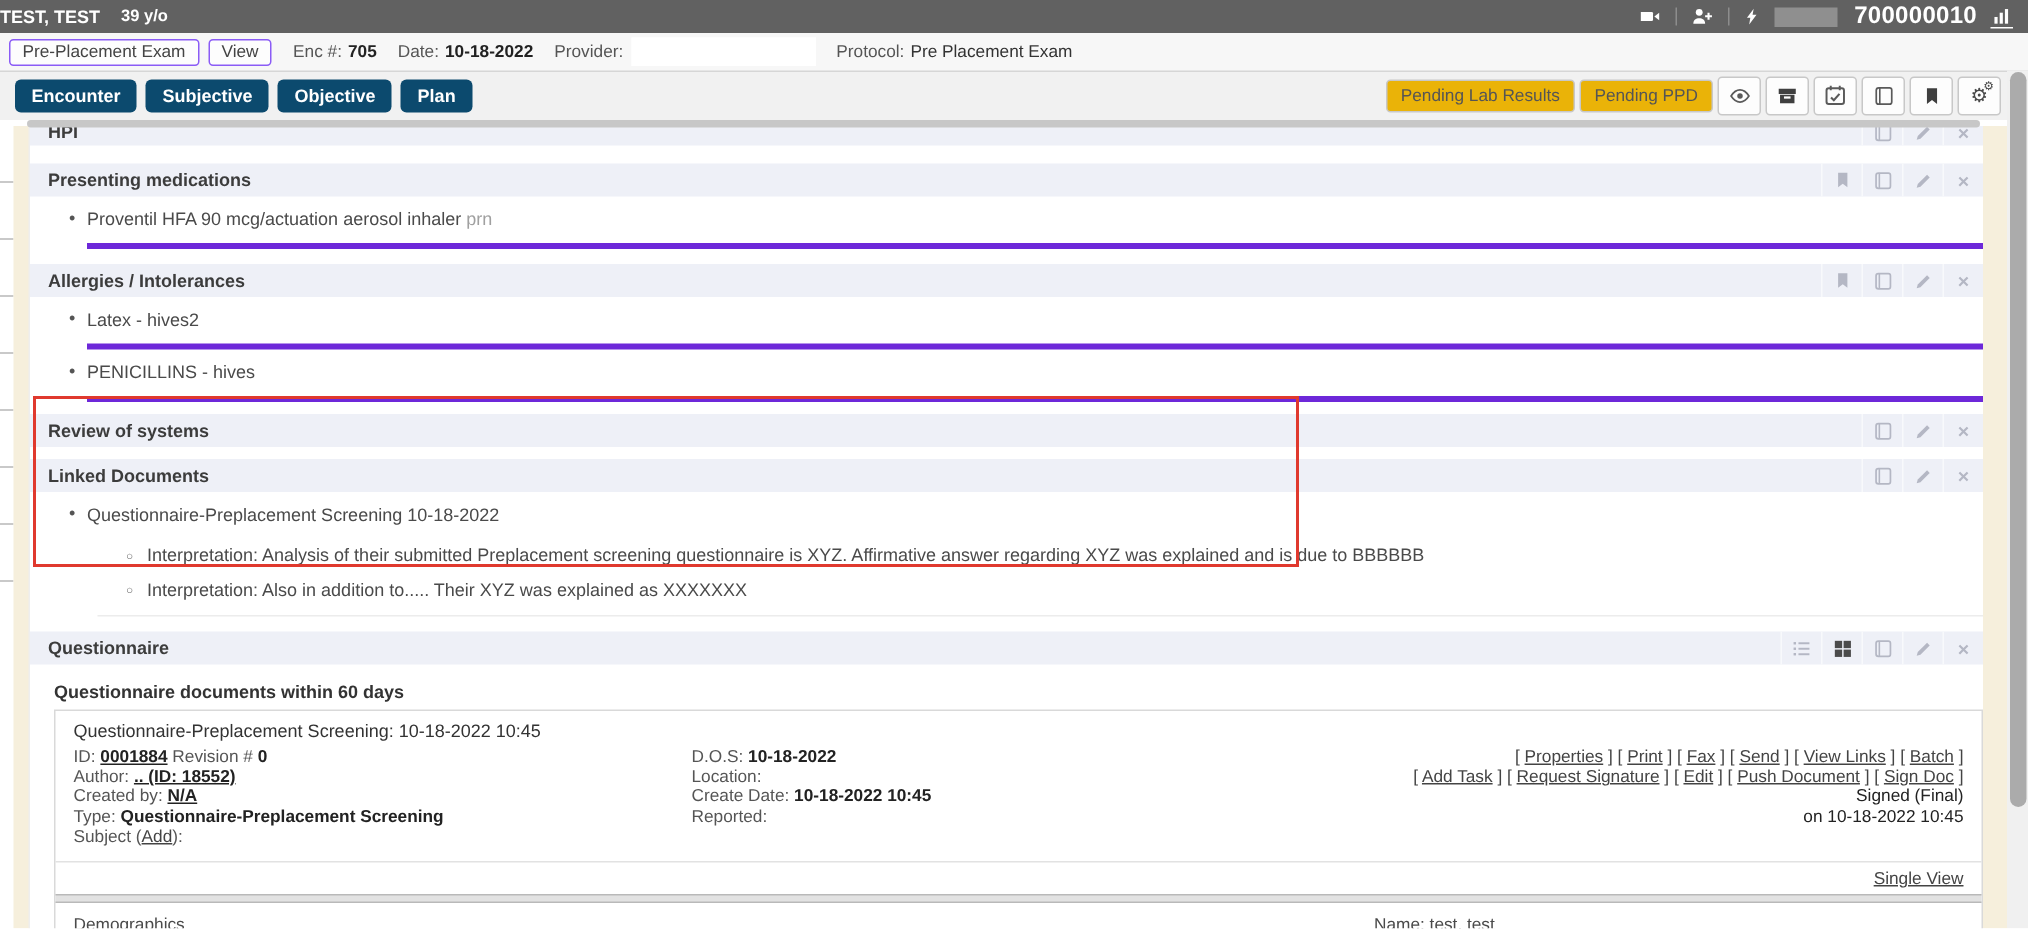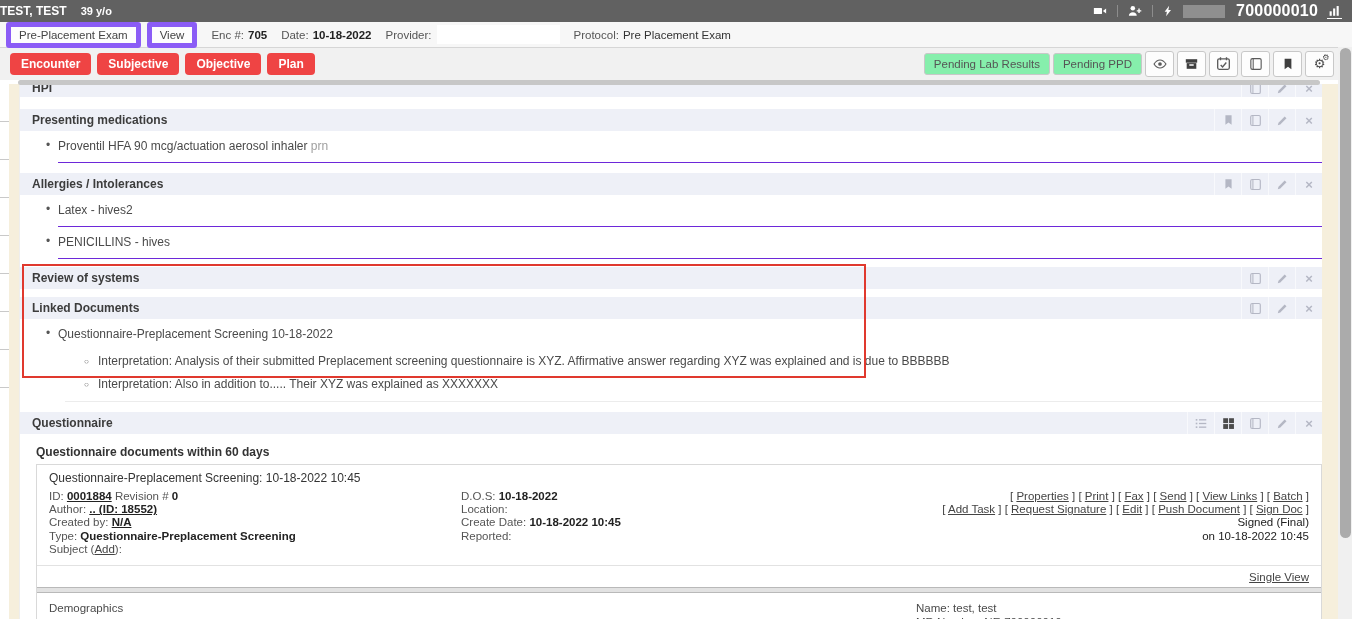--- a/index.html
+++ b/index.html
@@ -13,32 +13,32 @@
   .tb-age{font-size:11px;}
   .tb-right{display:flex;align-items:center;gap:9px;padding-right:10px;}
   .tb-sep{width:1px;height:12px;background:#8d8d8d;}
   .tb-ic{display:flex;align-items:center;justify-content:center;color:#fff;cursor:pointer;}
   .tb-redact{width:42px;height:13px;background:#8f8f8f;margin-right:2px;}
   .tb-acct{font-weight:bold;font-size:16px;letter-spacing:.2px;}
   .tb-chart{border-bottom:1px solid #fff;padding-bottom:1px;}
 
   
   .encbar{position:absolute;left:0;top:22px;width:1352px;height:25px;background:#f7f7f7;border-bottom:1px solid #d6d6d6;display:flex;align-items:center;gap:0;z-index:40;font-size:11.5px;color:#555;}
-  .ebtn{border:5px solid #8b5cf6;border-radius:3px;background:#fdfdfd;padding:2px 8px;font-size:11.5px;color:#444;margin-left:6px;cursor:pointer;white-space:nowrap;}
+  .ebtn{border:1px solid #8b5cf6;border-radius:3px;background:#fdfdfd;padding:2px 8px;font-size:11.5px;color:#444;margin-left:6px;cursor:pointer;white-space:nowrap;}
   .elabel{margin-left:14px;color:#555;}
   .evalue{margin-left:4px;font-weight:bold;color:#222;}
   .einput{margin-left:5px;width:115px;height:17px;border:1px solid #fff;background:#fff;font-size:11.5px;padding:0 3px;}
   .eval-protocol{margin-left:4px;color:#333;}
 
   
   .toolbar{position:absolute;left:0;top:47px;width:1352px;height:33px;background:#f1f1f1;display:flex;align-items:center;justify-content:space-between;z-index:35;}
   .tl-left{display:flex;align-items:center;gap:6px;padding-left:10px;}
-  .bluebtn{background:#ef4444;color:#fff;font-weight:bold;font-size:12px;border:none;border-radius:4px;padding:4px 11px;cursor:pointer;}
+  .bluebtn{background:#0c4a6e;color:#fff;font-weight:bold;font-size:12px;border:none;border-radius:4px;padding:4px 11px;cursor:pointer;}
   .tl-right{display:flex;align-items:center;gap:3px;padding-right:18px;}
-  .wbtn{border:1px solid #c8c8c8;border-radius:3px;background:#86efac;color:#555;font-size:11.5px;padding:4px 9px;cursor:pointer;white-space:nowrap;}
+  .wbtn{border:1px solid #c8c8c8;border-radius:3px;background:#eab308;color:#555;font-size:11.5px;padding:4px 9px;cursor:pointer;white-space:nowrap;}
   .ibtn{width:27px;height:24px;border:1px solid #c8c8c8;border-radius:3px;background:#fdfdfd;display:flex;align-items:center;justify-content:center;color:#5a5a5a;cursor:pointer;}
   .ibtn.darkfill{color:#3f3f3f;}
   .gearwrap{position:relative;font-size:13px;line-height:1;color:#4a4a4a;}
   .gearwrap .g2{position:absolute;font-size:8px;right:-4px;top:-3px;}
 
   
   .hscroll{position:absolute;left:18px;top:80px;width:1302px;height:5px;background:#c7c7c7;border-radius:3px;z-index:34;cursor:pointer;}
 
   
   .ruler{position:absolute;left:0;top:84px;width:9px;height:306px;background:
@@ -52,21 +52,21 @@
   .main{position:absolute;left:20px;top:84px;width:1302px;z-index:5;}
   .hdr{height:22px;background:#eef0f7;display:flex;align-items:center;padding-left:12px;font-weight:bold;font-size:12px;color:#3c3c3c;}
   .hdr-sp{flex:1;}
   .hdricons{display:flex;height:22px;align-items:center;}
   .hico{width:26px;height:22px;display:flex;align-items:center;justify-content:center;color:#b4b7c4;border-left:1px solid #f8f9fc;cursor:pointer;}
   .hico.dark{color:#4b4b4b;}
   .hico .x{font-size:13px;font-weight:bold;line-height:1;}
   .hpi-clip{height:13px;overflow:hidden;margin-bottom:12px;}
   .hpi-clip .hdr{margin-top:-7px;}
 
-  .b1{position:relative;margin-left:38px;padding:8px 0 9px;font-size:12px;color:#4a4a4a;border-bottom:1px solid #6d28d9;}
+  .b1{position:relative;margin-left:38px;padding:8px 0 9px;font-size:12px;color:#4a4a4a;border-bottom:4px solid #6d28d9;}
   .b1::before{content:"•";position:absolute;left:-12px;top:7px;color:#555;}
   .b1.nb{border-bottom:none;}
   .gray{color:#a0a0a0;}
   .b2{position:relative;margin-left:78px;padding:4px 0 5px;font-size:12px;color:#4a4a4a;}
   .b2::before{content:"○";position:absolute;left:-14px;top:7px;font-size:8px;color:#666;}
   .endsep{margin-left:45px;border-bottom:1px solid #ececec;padding-top:5px;}
   .mt7{margin-top:7px;}.mt8{margin-top:8px;}.mt10{margin-top:10px;}
 
   .qsub{margin:11px 0 0 16px;font-weight:bold;font-size:12px;color:#333;}
   .doccard{margin:5px 0 0 16px;border:1px solid #d9d9d9;background:#fff;}

